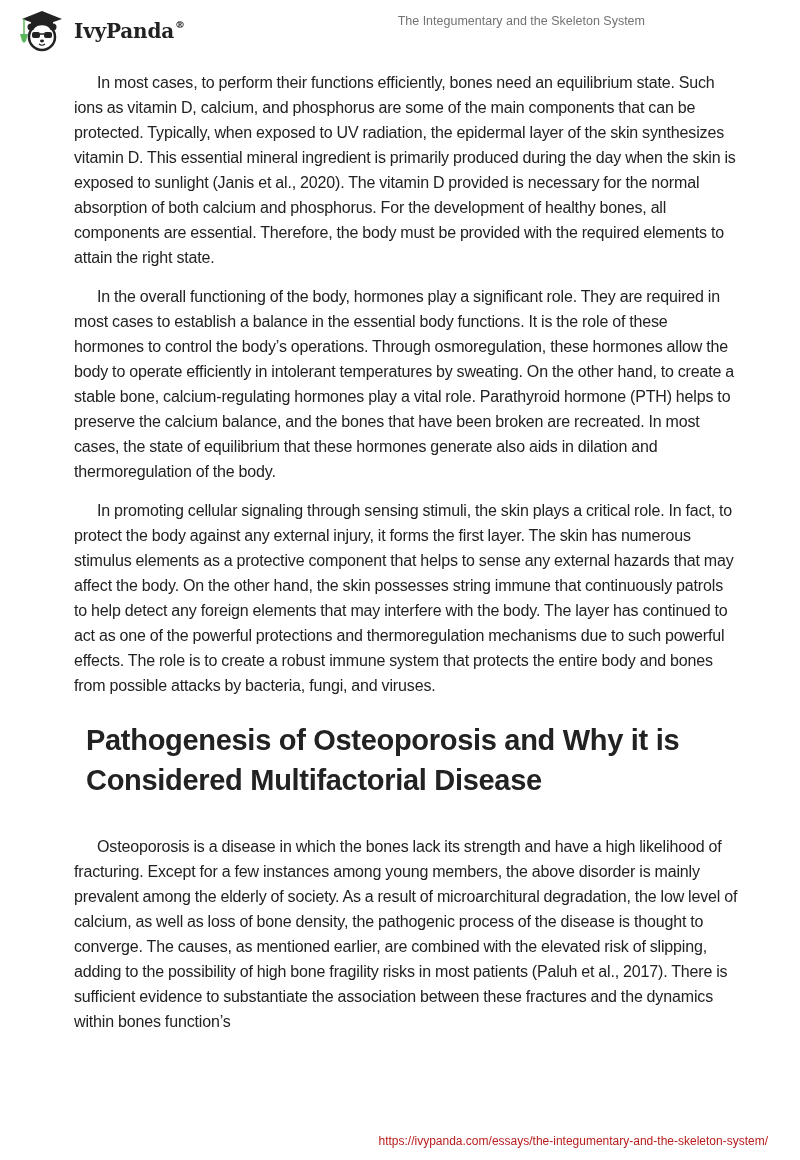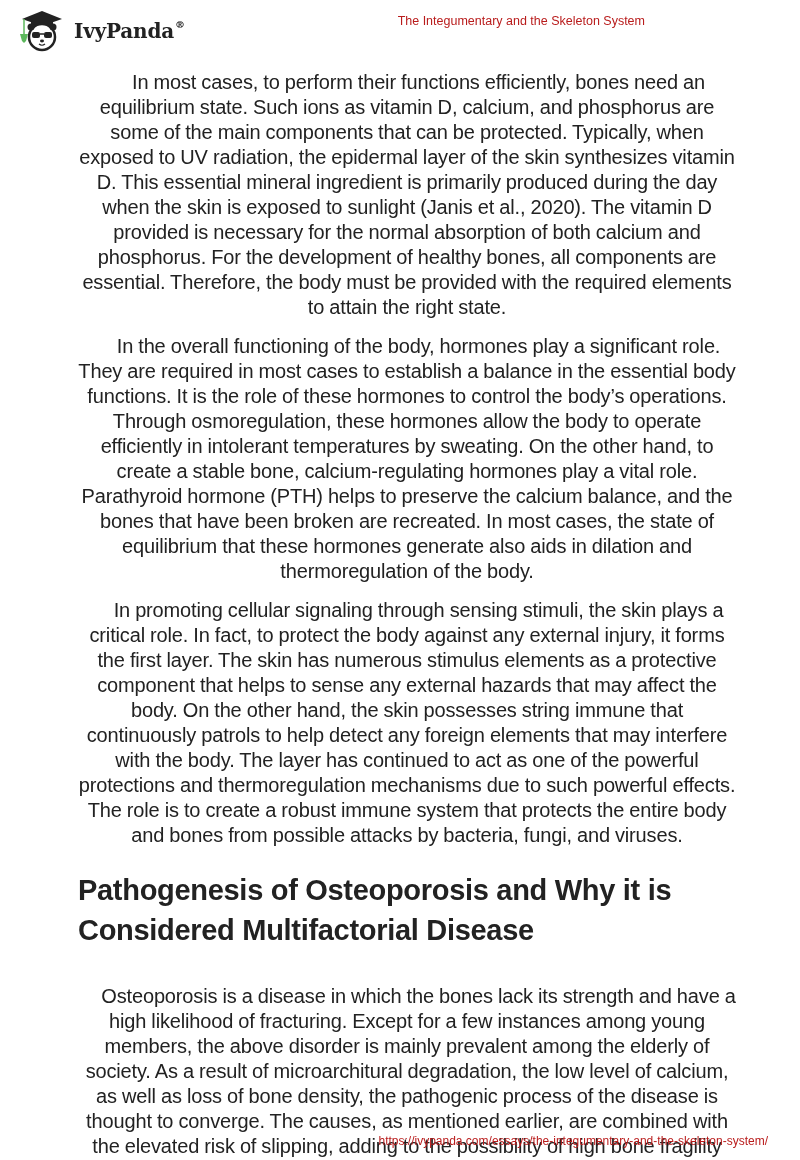--- a/index.html
+++ b/index.html
@@ -49,40 +49,39 @@
       vertical-align: super;
       position: relative;
       top: -2px;
       margin-left: 1px;
     }
     .doc-title {
       position: absolute;
       right: 31px;
       top: 14px;
       font-size: 12.5px;
-      color: #b91c1c;
+      color: #737373;
     }
     .content {
       position: absolute;
       left: 74px;
       top: 70px;
       width: 666px;
     }
     p.para {
       margin: 0 0 14px 0;
-      font-size: 20px;
+      font-size: 16px;
       line-height: 25px;
       text-indent: 23px;
       color: #222222;
       letter-spacing: -0.15px;
       word-spacing: -0.3px;
-      text-align: center;
     }
     h2.section-heading {
-      margin: 22px 0 34px 4px;
+      margin: 22px 0 34px 12px;
       font-size: 29px;
       line-height: 40px;
       font-weight: bold;
       color: #222222;
       letter-spacing: -0.3px;
     }
     .footer-url {
       position: absolute;
       right: 32px;
       top: 1134px;

